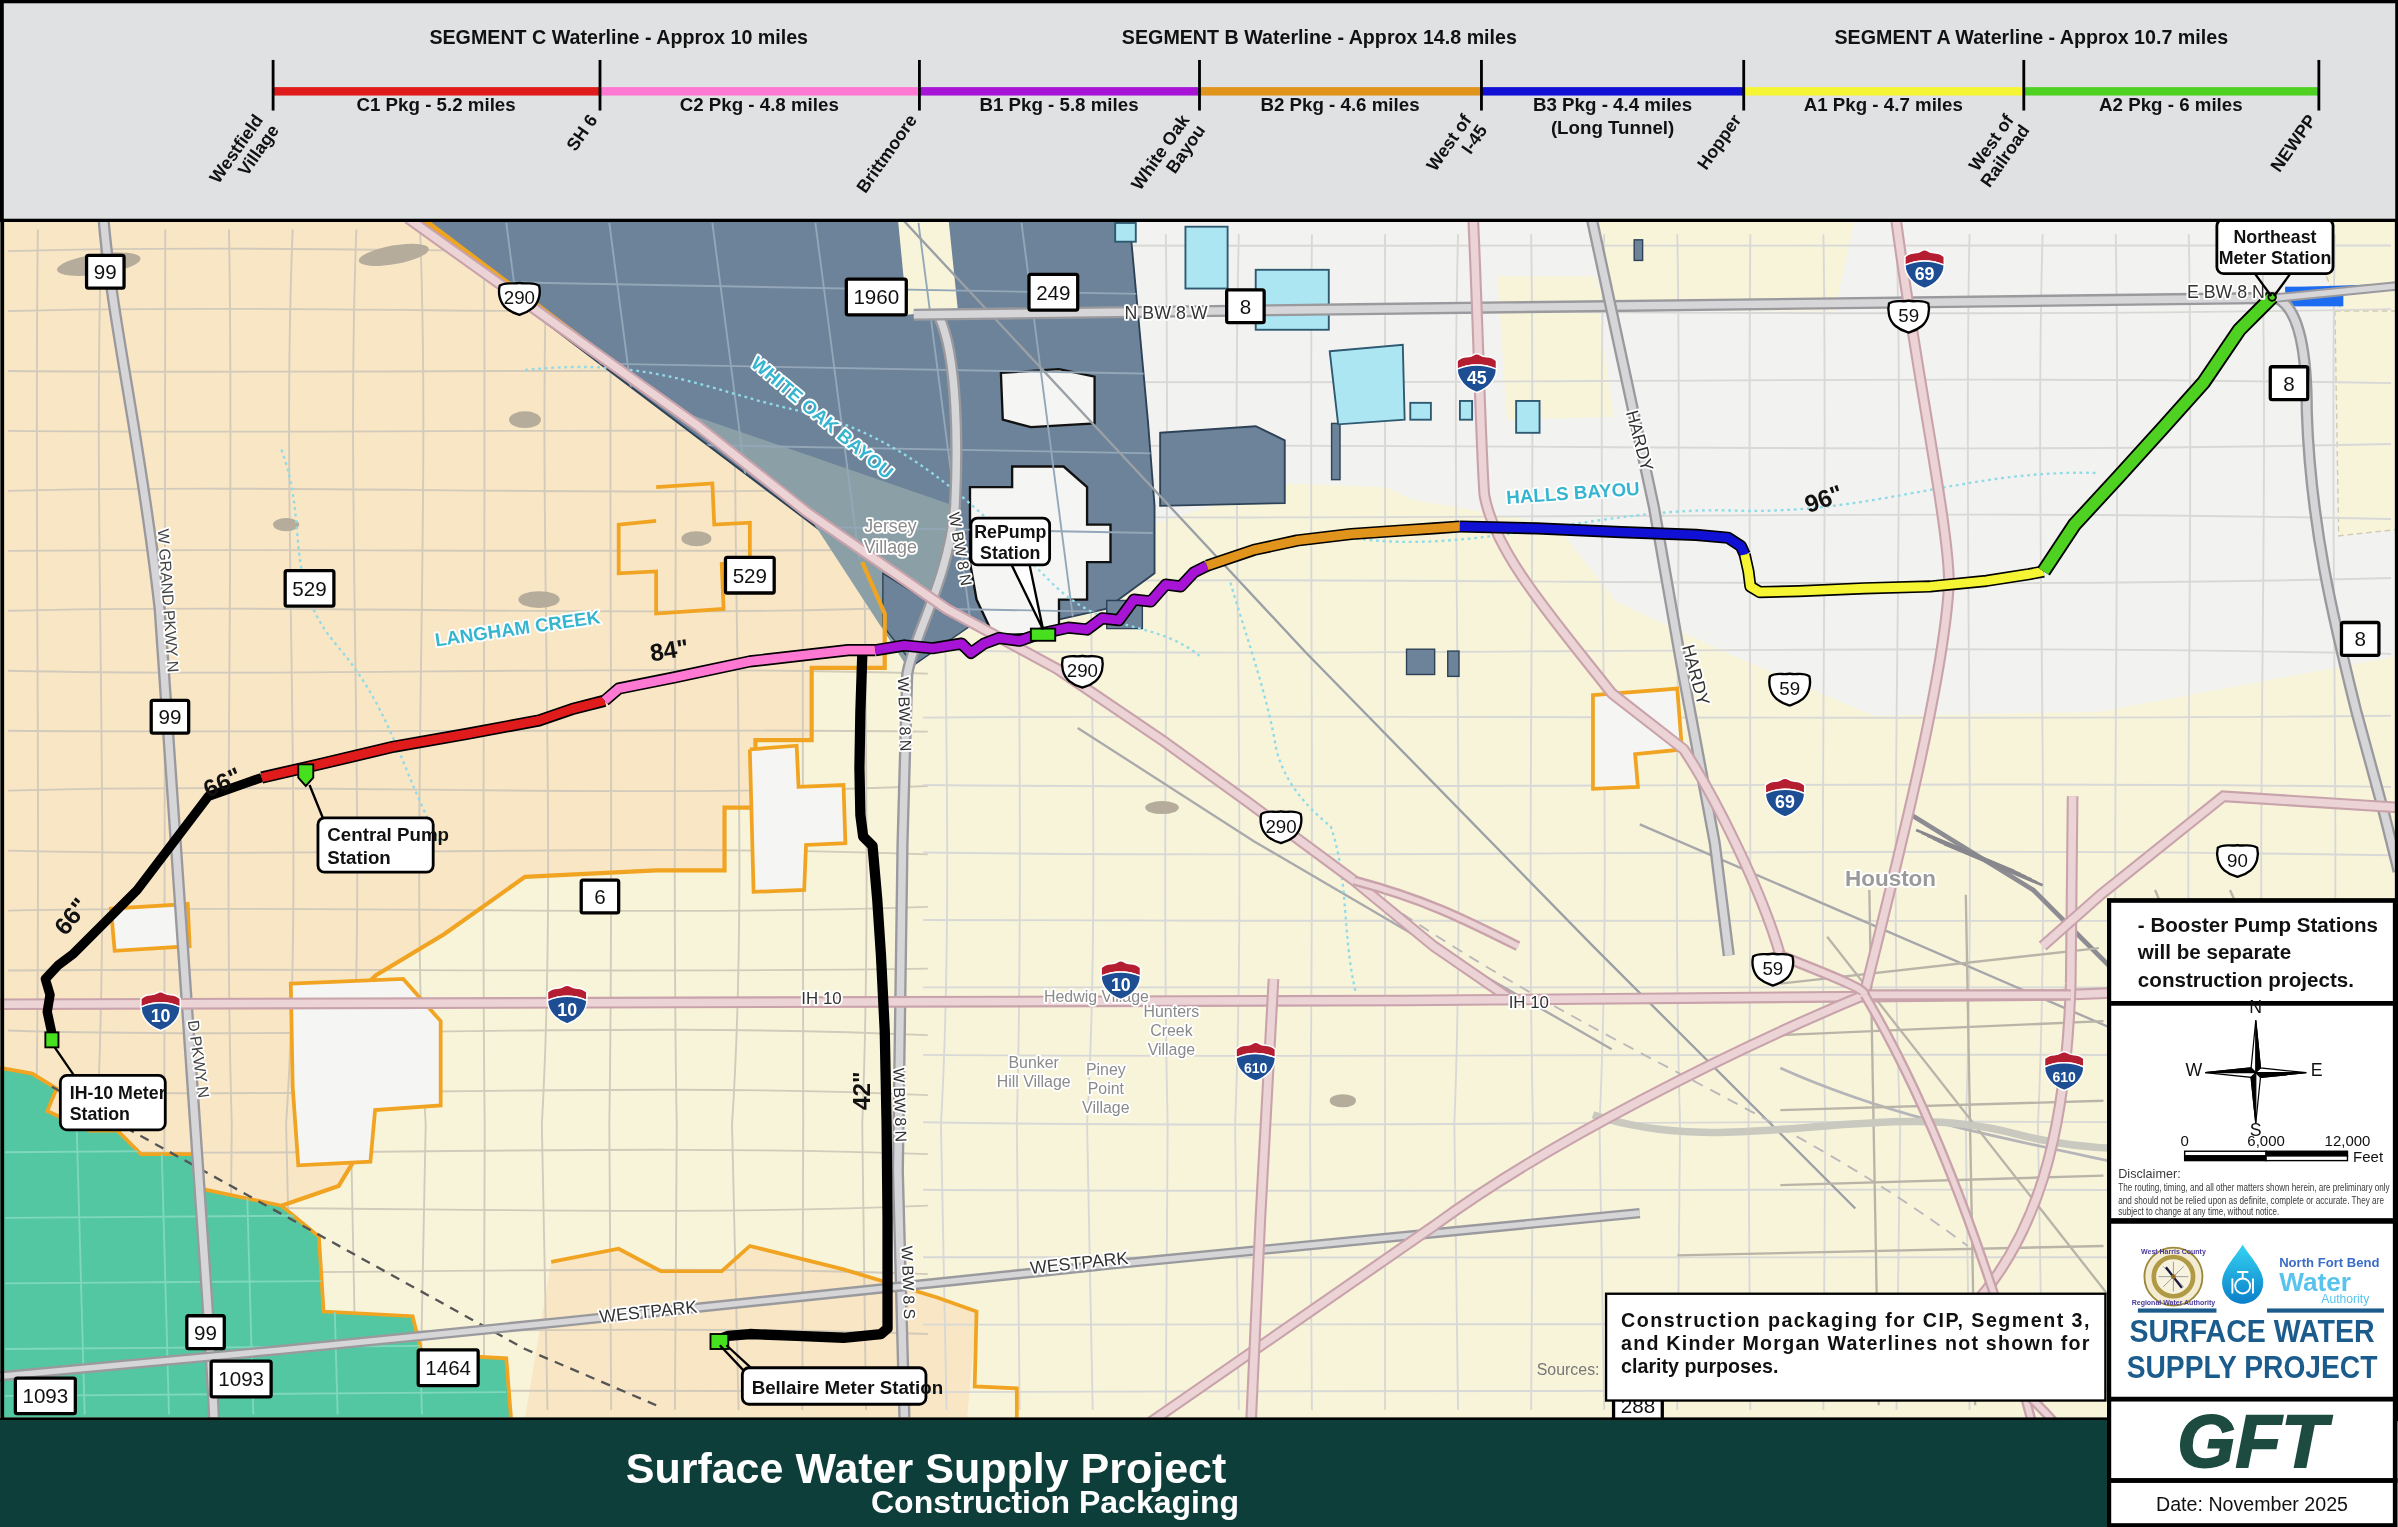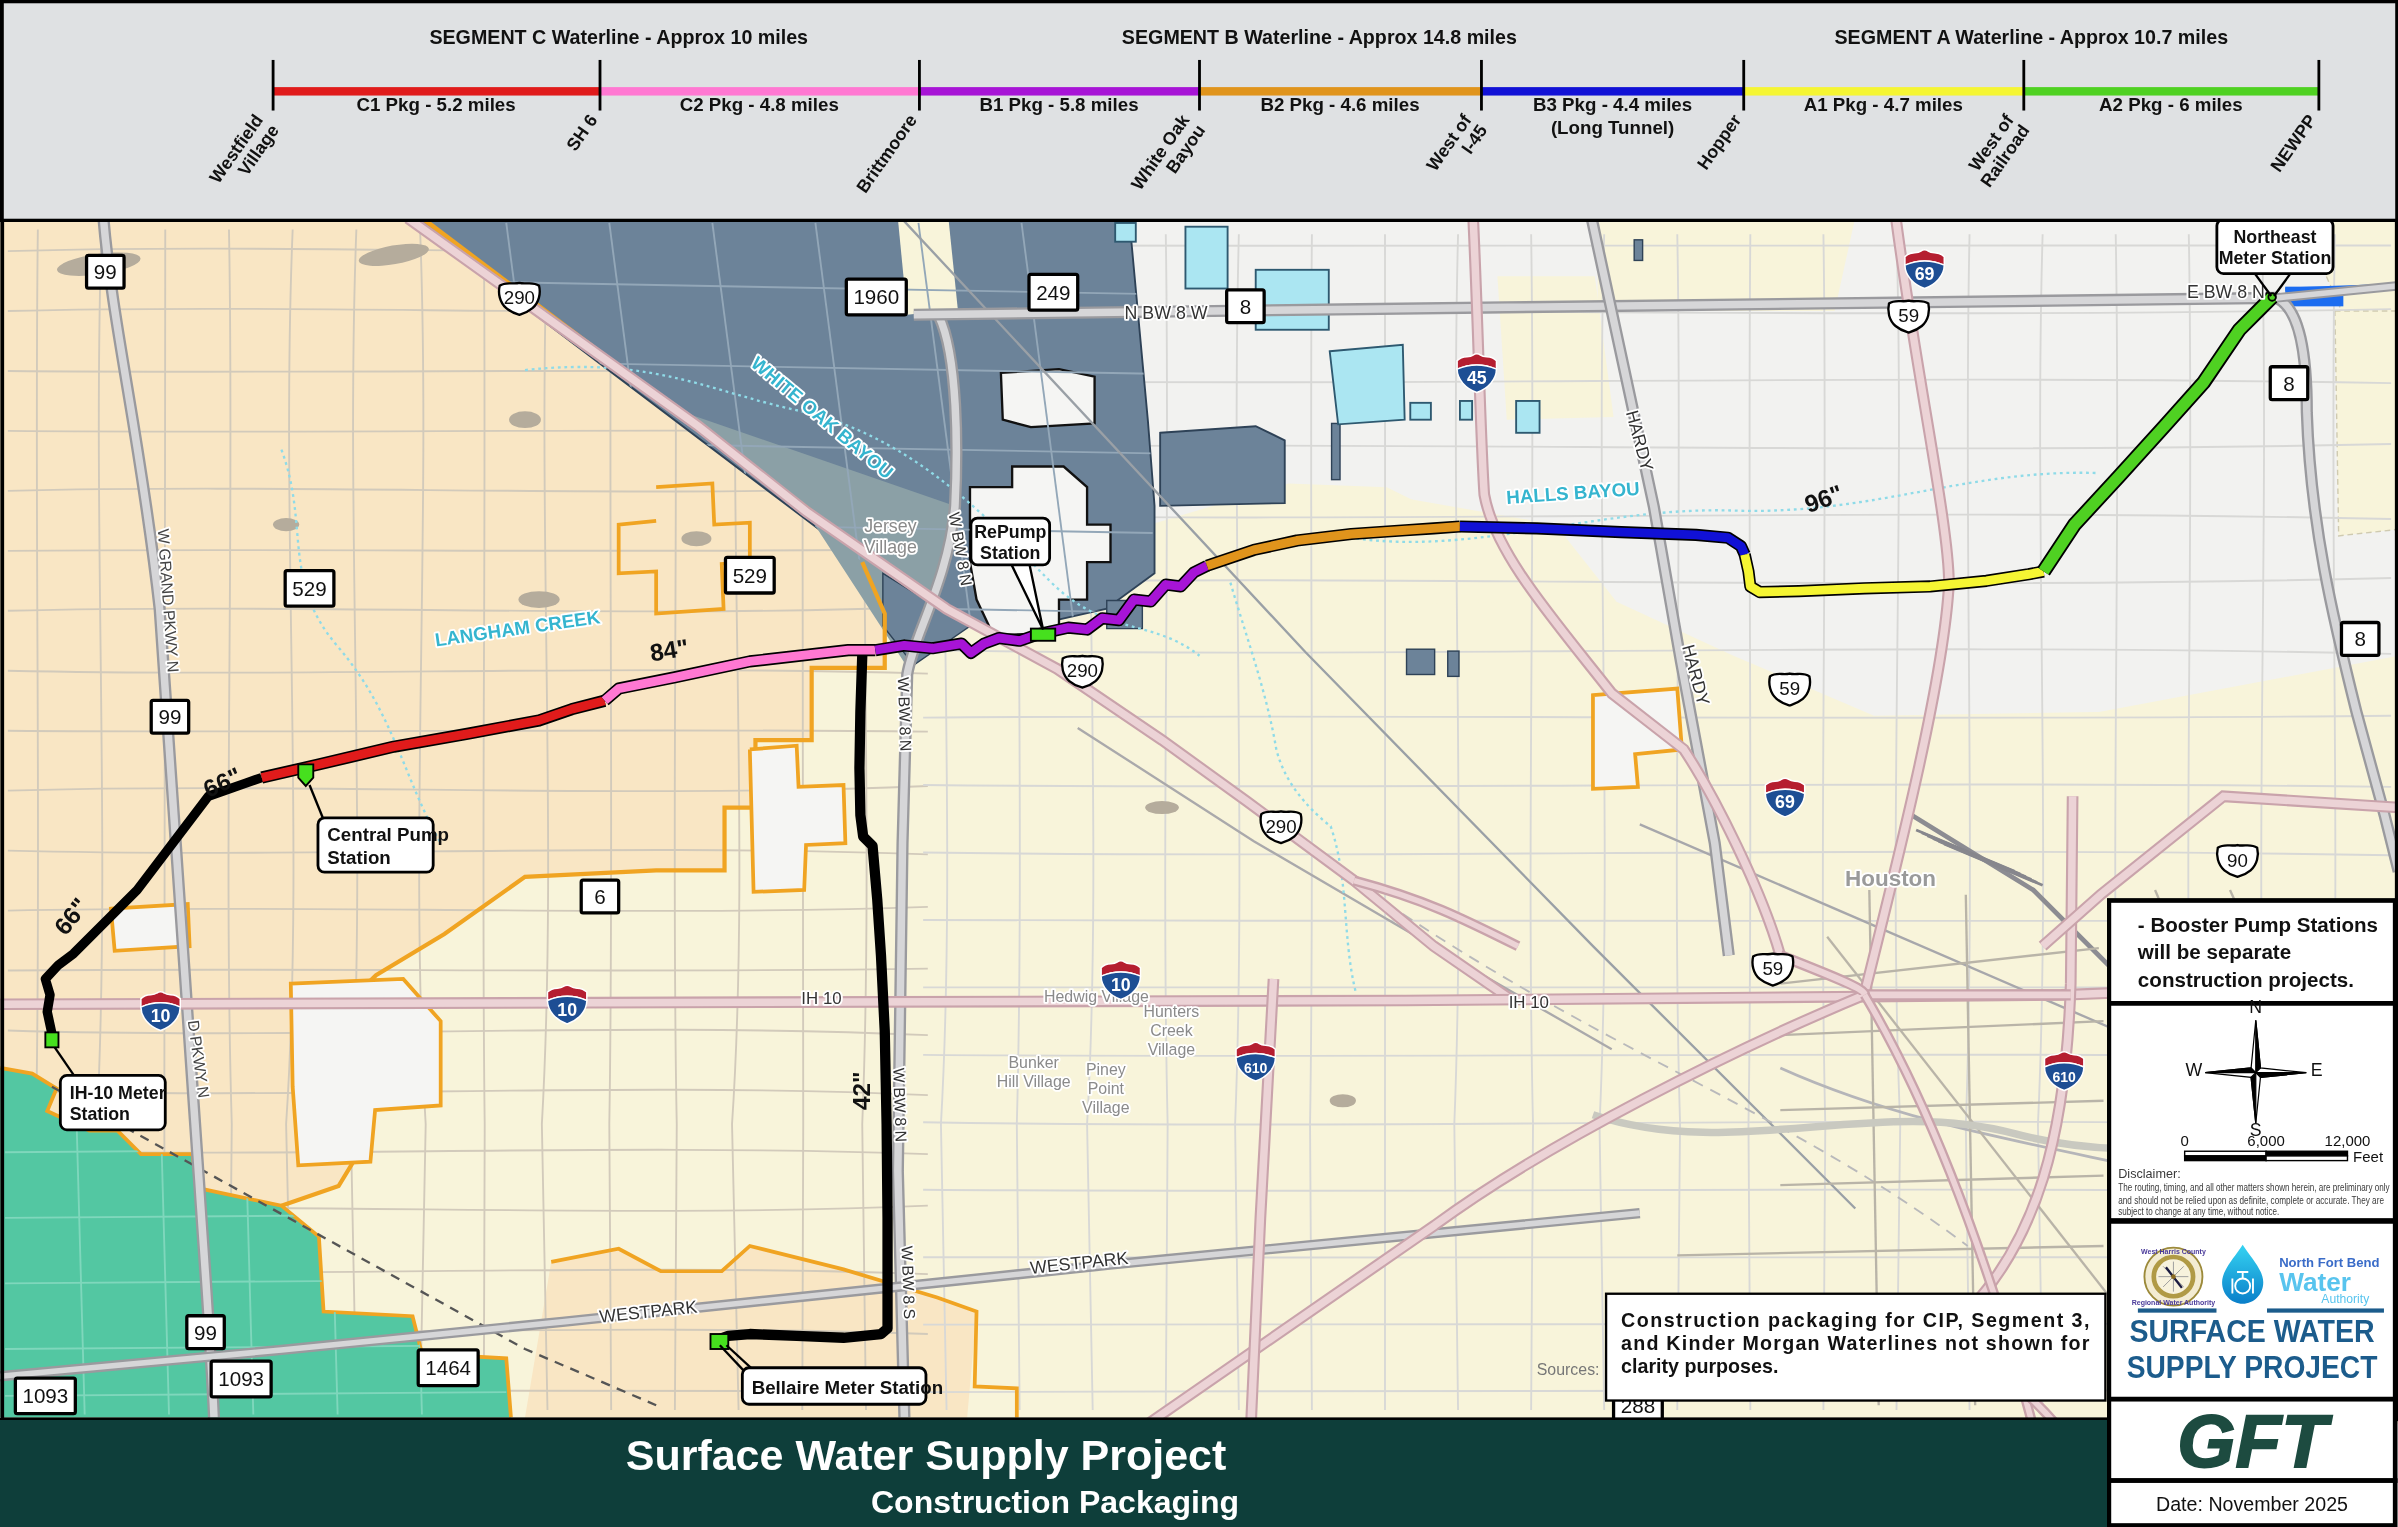--- a/index.html
+++ b/index.html
@@ -585,21 +585,21 @@
 <text x="0" y="0" text-anchor="end" transform="translate(1588,139) rotate(-55)">I-45</text>
 <text x="0" y="0" text-anchor="end" transform="translate(1859,128) rotate(-55)">Hopper</text>
 <text x="0" y="0" text-anchor="end" transform="translate(2150,128) rotate(-55)">West of</text>
 <text x="0" y="0" text-anchor="end" transform="translate(2167,139) rotate(-55)">Railroad</text>
 <text x="0" y="0" text-anchor="end" transform="translate(2473,128) rotate(-55)">NEWPP</text>
 </g>
 </svg>
 
 <div style="position:absolute;left:0;top:1418px;width:2107px;height:110px;background:#0e3e3a;border-top:2.8px solid #000;border-bottom:1.9px solid #000">
 
-<div style="position:absolute;left:0;top:11px;width:1852px;text-align:center;font-family:'Liberation Sans',sans-serif;font-weight:bold;font-size:43px;color:#fff">Surface Water Supply Project</div>
+<div style="position:absolute;left:0;top:24px;width:1852px;text-align:center;font-family:'Liberation Sans',sans-serif;font-weight:bold;font-size:43px;color:#fff">Surface Water Supply Project</div>
 
 <div style="position:absolute;left:0;top:64px;width:2110px;text-align:center;font-family:'Liberation Sans',sans-serif;font-weight:bold;font-size:32px;color:#fff">Construction Packaging</div>
 </div>
 
 <svg width="291" height="630" viewBox="2249 958 311 672" style="position:absolute;left:2107px;top:898px">
 
 <rect x="2251" y="960" width="306" height="110" fill="#fff" stroke="#000" stroke-width="5"></rect>
 <g font-family="Liberation Sans, sans-serif" font-weight="bold" font-size="22" fill="#111">
 <text x="2282" y="994">- Booster Pump Stations</text>
 <text x="2282" y="1023">will be separate</text>

